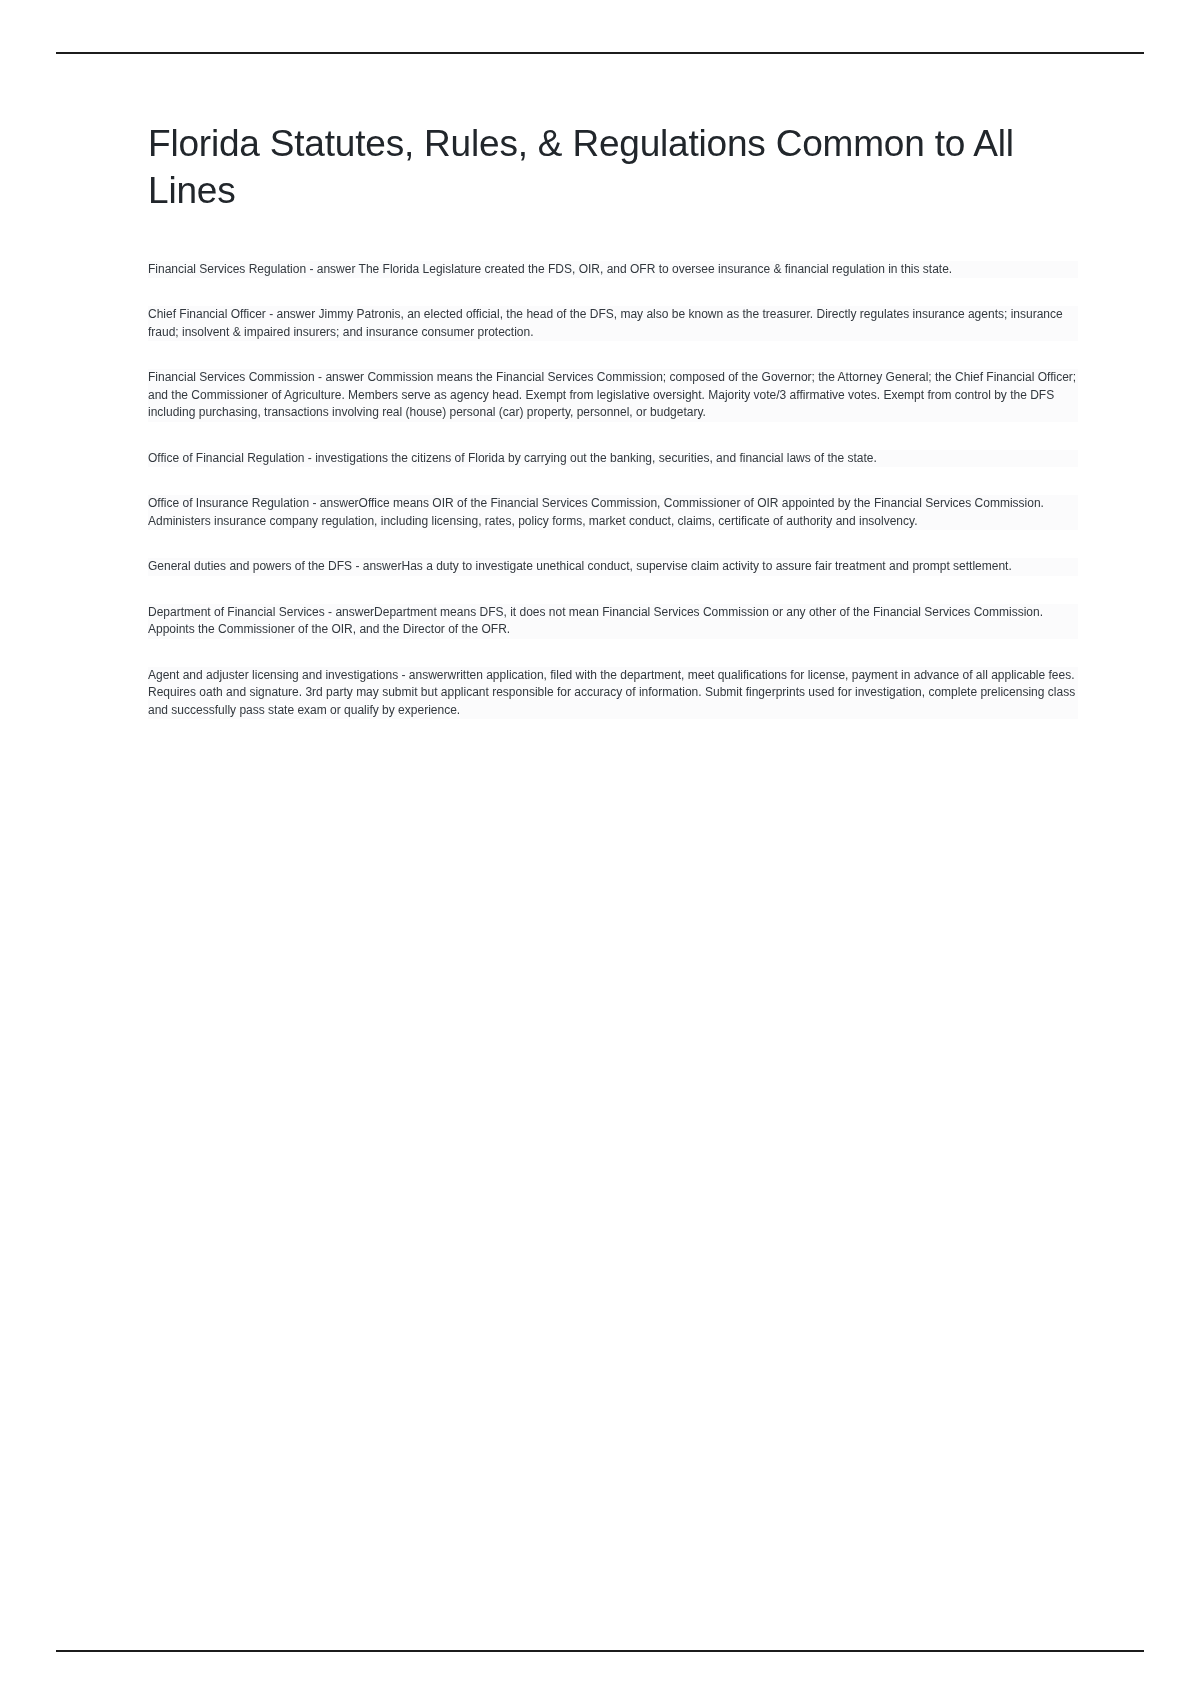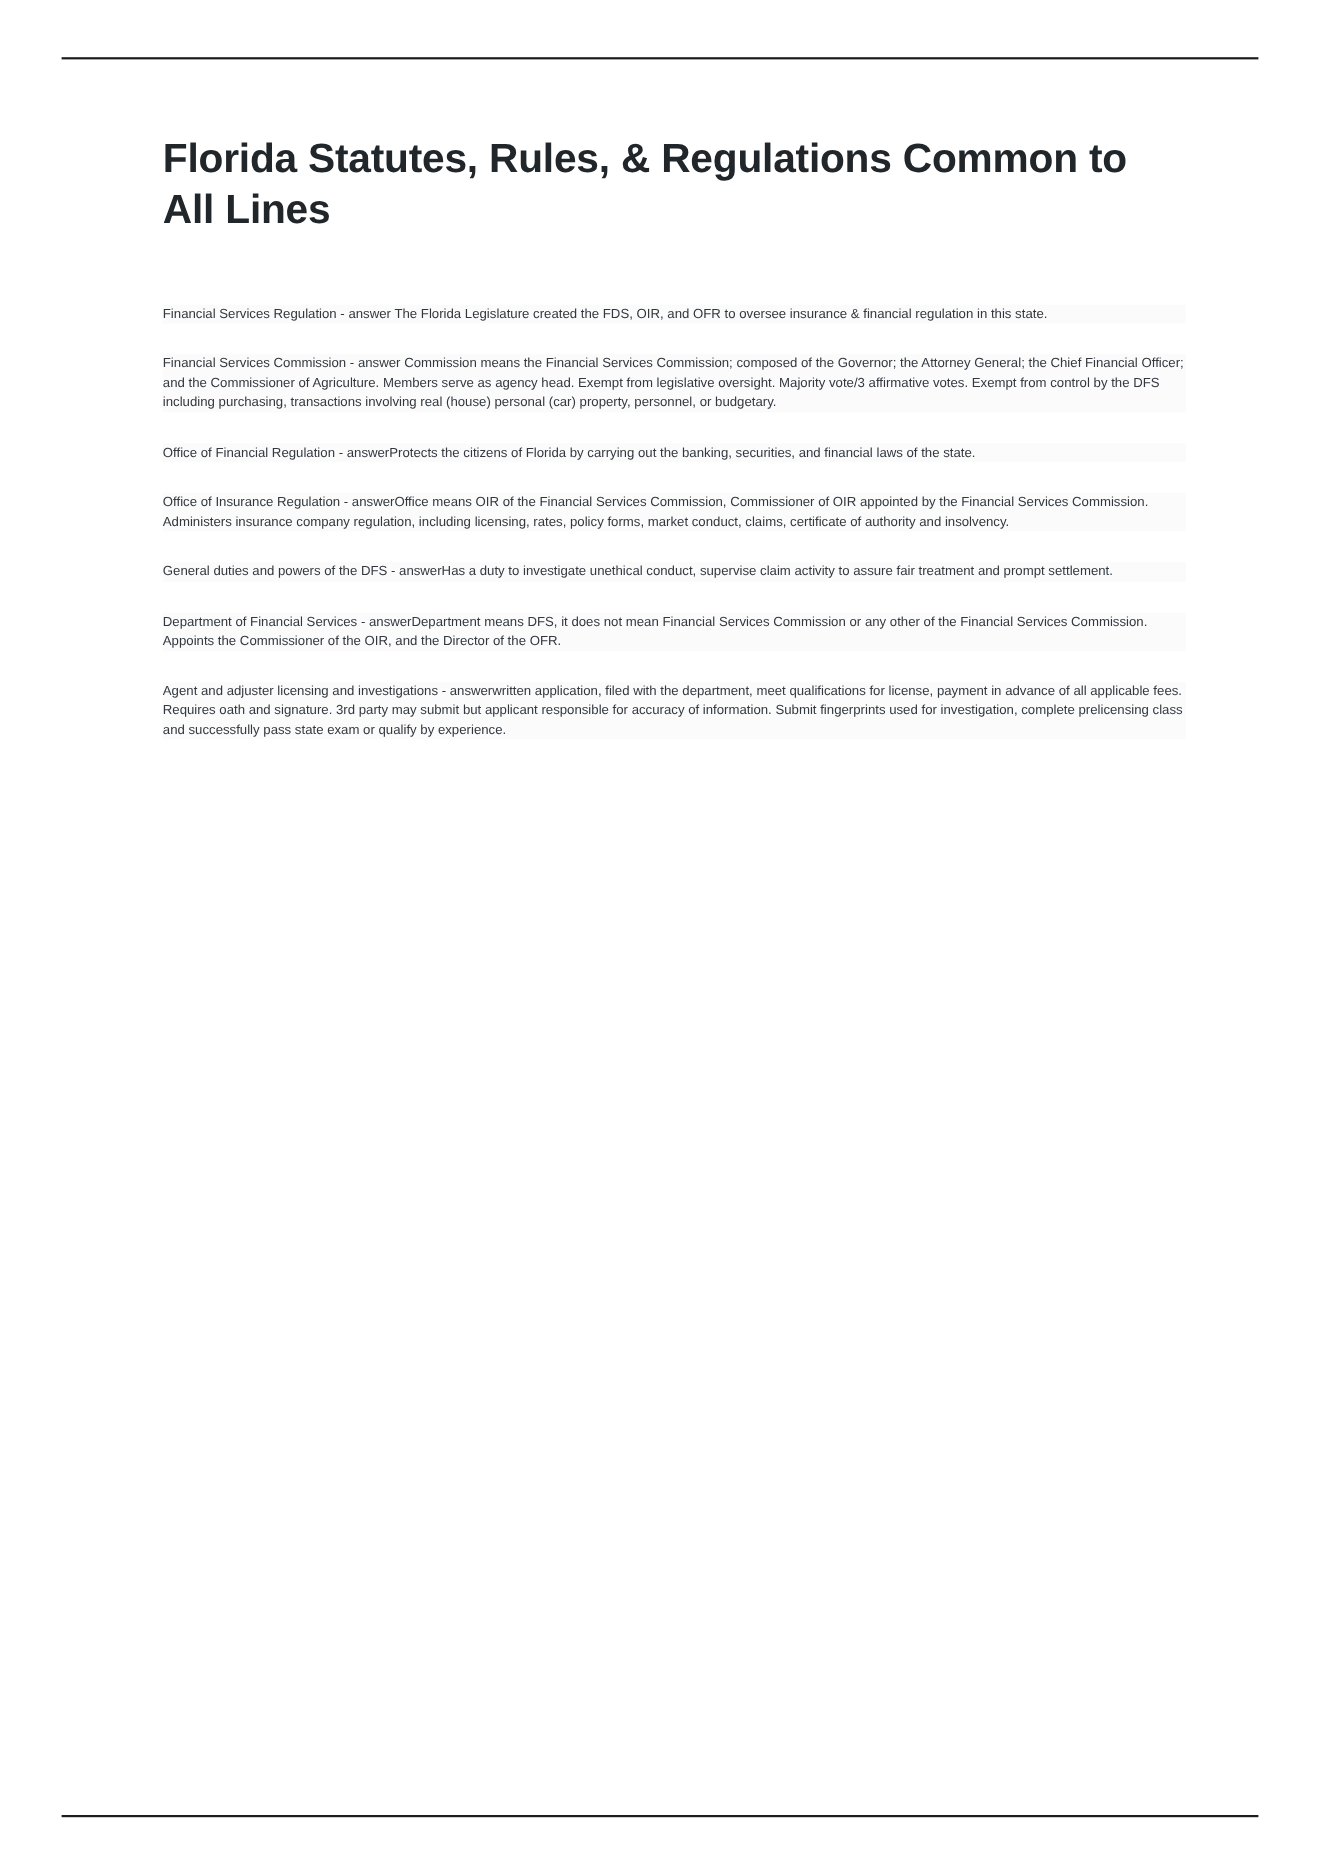--- a/index.html
+++ b/index.html
@@ -38,24 +38,24 @@
   }
   .content {
     position: absolute;
     top: 120px;
     left: 148px;
     width: 930px;
   }
   .doc-title {
     font-size: 37px;
     line-height: 1.28;
-    font-weight: bold;
+    font-weight: normal;
     color: #21262b;
     letter-spacing: -0.2px;
-    margin: 0 0 62px 0;
+    margin: 0 0 46px 0;
     max-width: 890px;
   }
   .para {
     font-size: 12px;
     line-height: 1.46;
     color: #32383e;
     margin: 0 0 28px 0;
     background: #fbfbfc;
     max-width: 930px;
   }
@@ -71,23 +71,24 @@
 
 <div class="page">
 
   <div class="rule-top"></div>
 
   <div class="content">
 
     <h1 class="doc-title">Florida Statutes, Rules, &amp; Regulations Common to All Lines</h1>
 
     <p class="para">Financial Services Regulation - answer The Florida Legislature created the FDS, OIR, and OFR to oversee insurance &amp; financial regulation in this state.</p>
+    <p class="para">Chief Financial Officer - answer Jimmy Patronis, an elected official, the head of the DFS, may also be known as the treasurer. Directly regulates insurance agents; insurance fraud; insolvent &amp; impaired insurers; and insurance consumer protection.</p>
     <p class="para">Financial Services Commission - answer Commission means the Financial Services Commission; composed of the Governor; the Attorney General; the Chief Financial Officer; and the Commissioner of Agriculture. Members serve as agency head. Exempt from legislative oversight. Majority vote/3 affirmative votes. Exempt from control by the DFS including purchasing, transactions involving real (house) personal (car) property, personnel, or budgetary.</p>
     <p class="para">
-        <span class="line">Office of Financial Regulation - answerProtects the citizens of Florida by carrying out the banking, securities, and financial laws of the state.</span>
+        <span class="line">Office of Financial Regulation - investigations the citizens of Florida by carrying out the banking, securities, and financial laws of the state.</span>
       </p>
     <p class="para">Office of Insurance Regulation - answerOffice means OIR of the Financial Services Commission, Commissioner of OIR appointed by the Financial Services Commission. Administers insurance company regulation, including licensing, rates, policy forms, market conduct, claims, certificate of authority and insolvency.</p>
     <p class="para">General duties and powers of the DFS - answerHas a duty to investigate unethical conduct, supervise claim activity to assure fair treatment and prompt settlement.</p>
     <p class="para">Department of Financial Services - answerDepartment means DFS, it does not mean Financial Services Commission or any other of the Financial Services Commission. Appoints the Commissioner of the OIR, and the Director of the OFR.</p>
     <p class="para">Agent and adjuster licensing and investigations - answerwritten application, filed with the department, meet qualifications for license, payment in advance of all applicable fees. Requires oath and signature. 3rd party may submit but applicant responsible for accuracy of information. Submit fingerprints used for investigation, complete prelicensing class and successfully pass state exam or qualify by experience.</p>
 
   </div>
 
   <div class="rule-bottom"></div>
 

